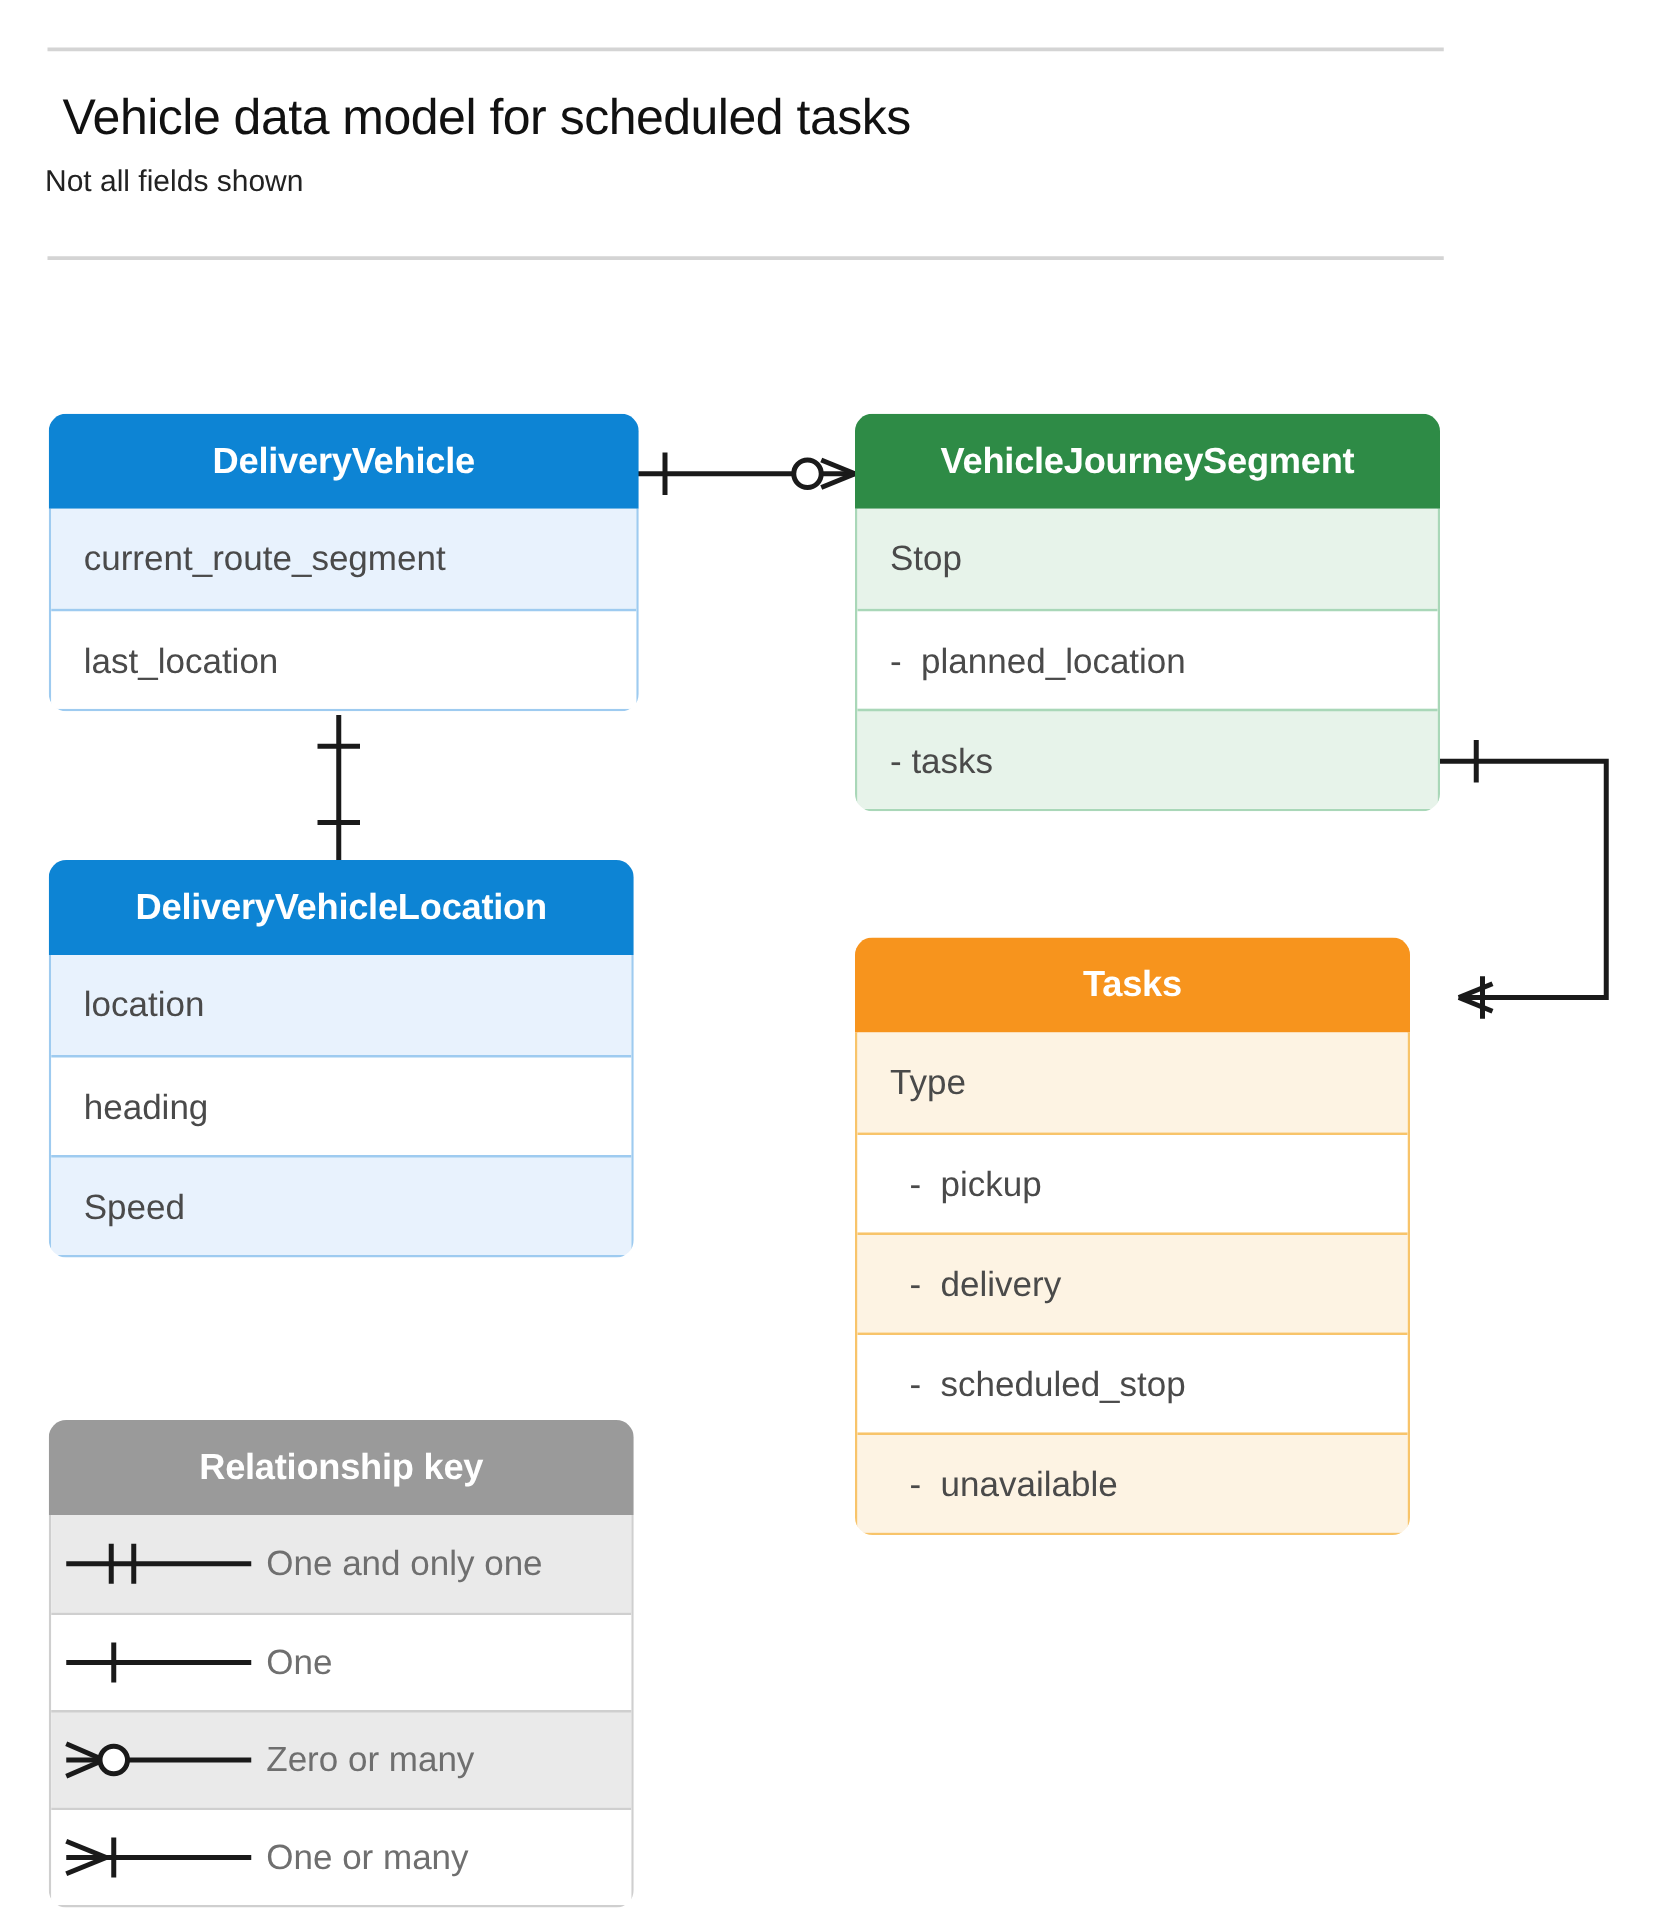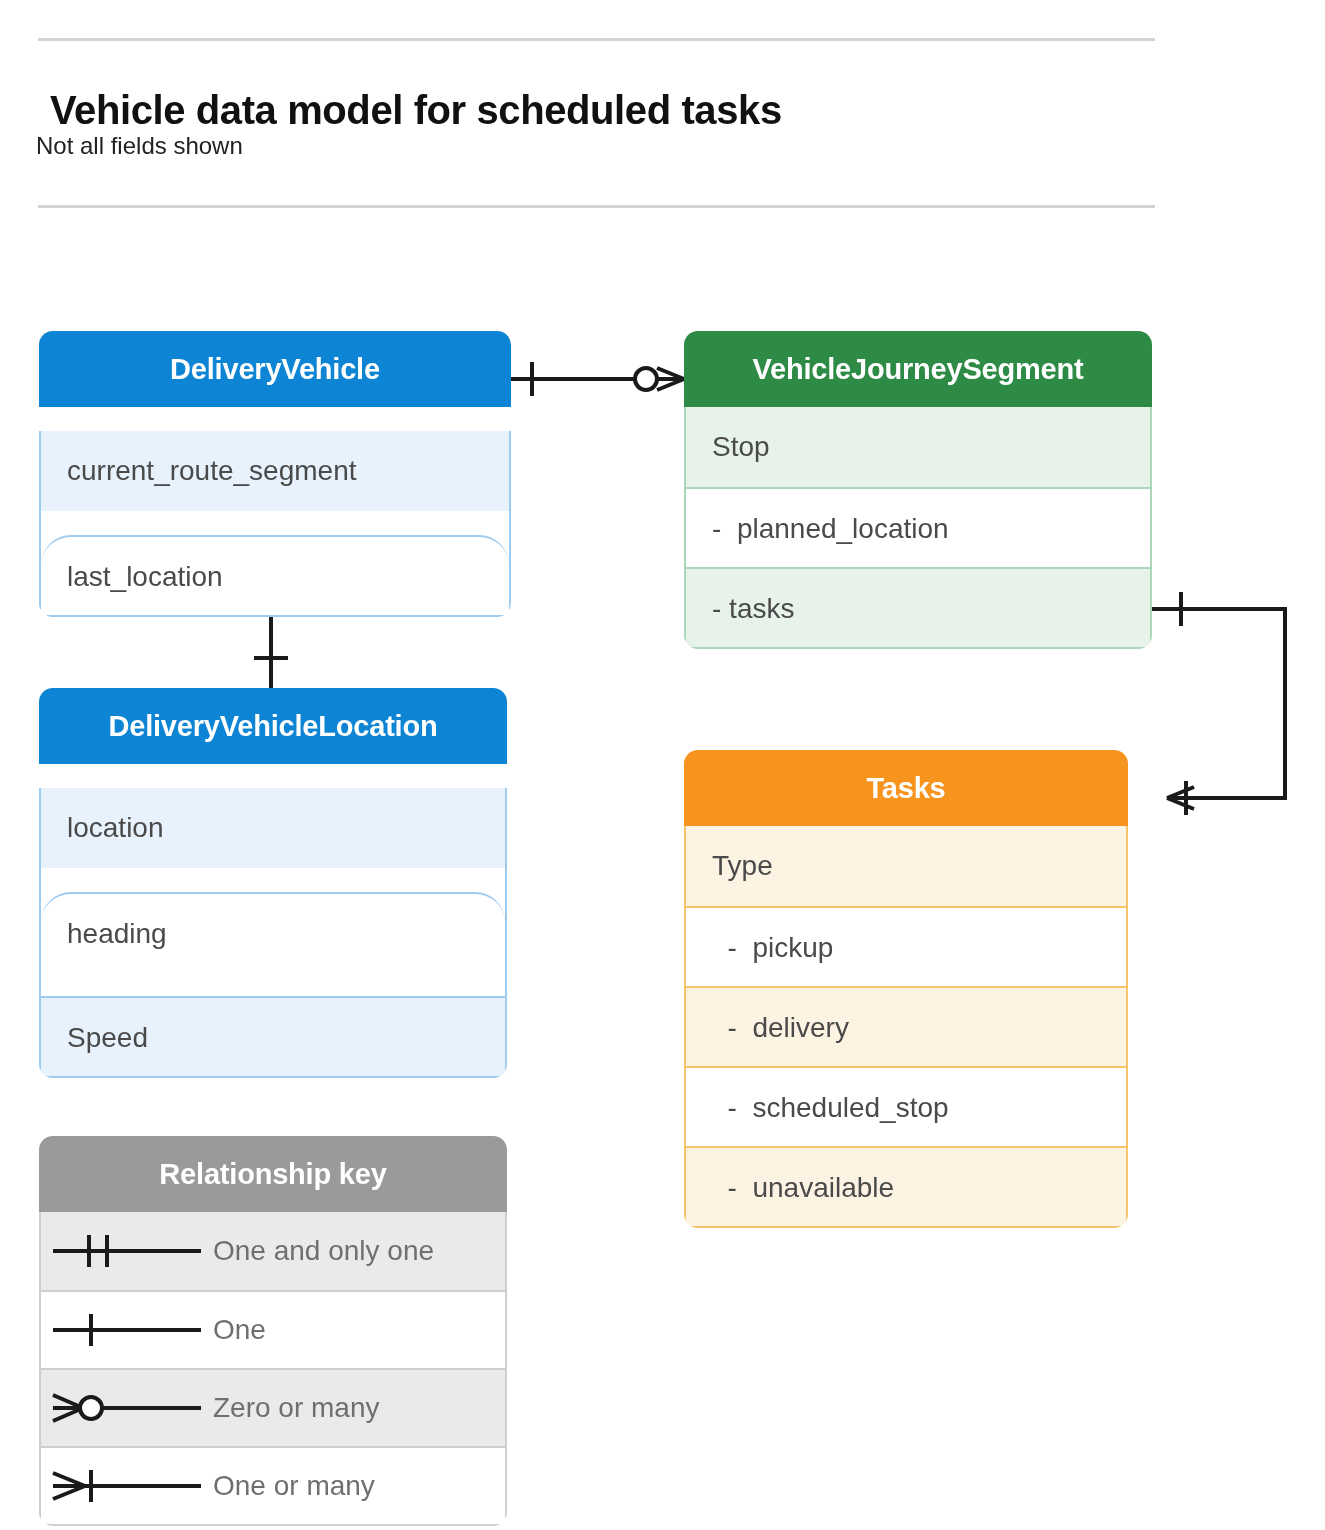--- a/index.html
+++ b/index.html
@@ -23,23 +23,23 @@
     width: 1117px;
     height: 3px;
     background: #d4d4d4;
   }
   #rule-top    { top: 38px; }
   #rule-bottom { top: 205px; }
 
   #page-title {
     position: absolute;
     left: 50px;
-    top: 88px;
+    top: 72px;
     font-size: 40px;
-    font-weight: 700;
+    font-weight: 400;
     color: #111111;
     letter-spacing: -0.4px;
     white-space: nowrap;
   }
   #page-subtitle {
     position: absolute;
     left: 36px;
     top: 132px;
     font-size: 24px;
     font-weight: 400;
@@ -78,23 +78,23 @@
     padding-left: 26px;
     box-sizing: border-box;
     white-space: pre;
     overflow: hidden;
   }
   .entity-row + .entity-row { border-top-width: 2px; border-top-style: solid; }
 
   
   .theme-blue .entity-header { background: #0d84d4; }
   .theme-blue .entity-rows   { border-color: #9ecbf0; }
-  .theme-blue .entity-row    { border-top-color: #9ecbf0; margin-top: 24px; }
+  .theme-blue .entity-row    { border-top-color: #9ecbf0; }
   .theme-blue .row-alt       { background: #e8f2fd; }
-  .theme-blue .row-plain     { background: #ffffff; border-radius: 30px; }
+  .theme-blue .row-plain     { background: #ffffff; }
 
   
   .theme-green .entity-header { background: #2e8b46; }
   .theme-green .entity-rows   { border-color: #a9d7b8; }
   .theme-green .entity-row    { border-top-color: #a9d7b8; }
   .theme-green .row-alt       { background: #e7f3ea; }
   .theme-green .row-plain     { background: #ffffff; }
 
   
   .theme-orange .entity-header { background: #f7941d; }

